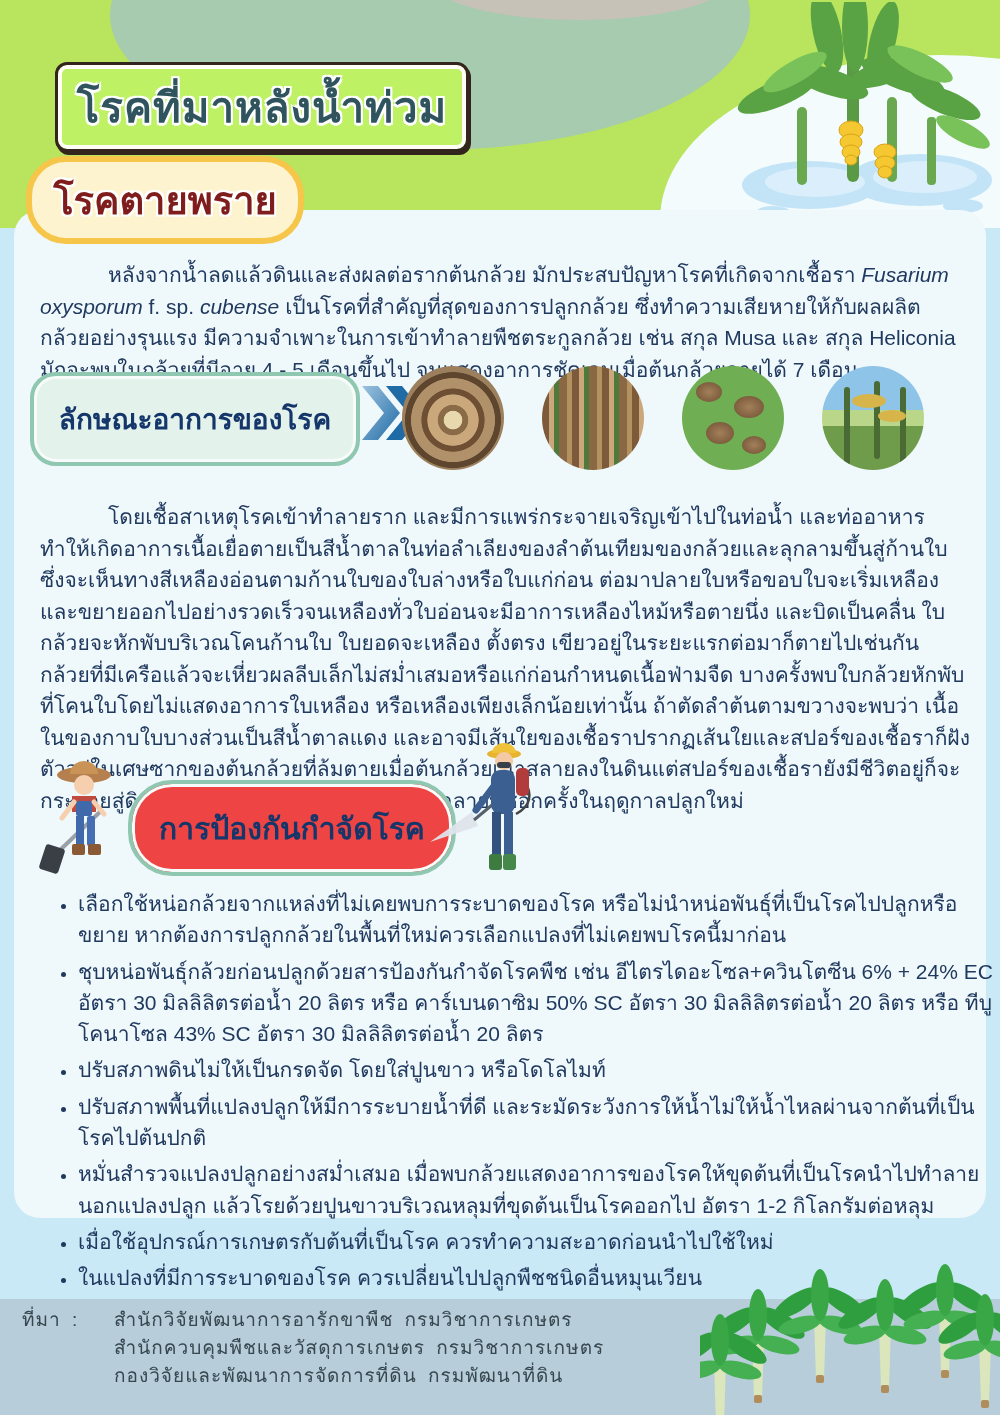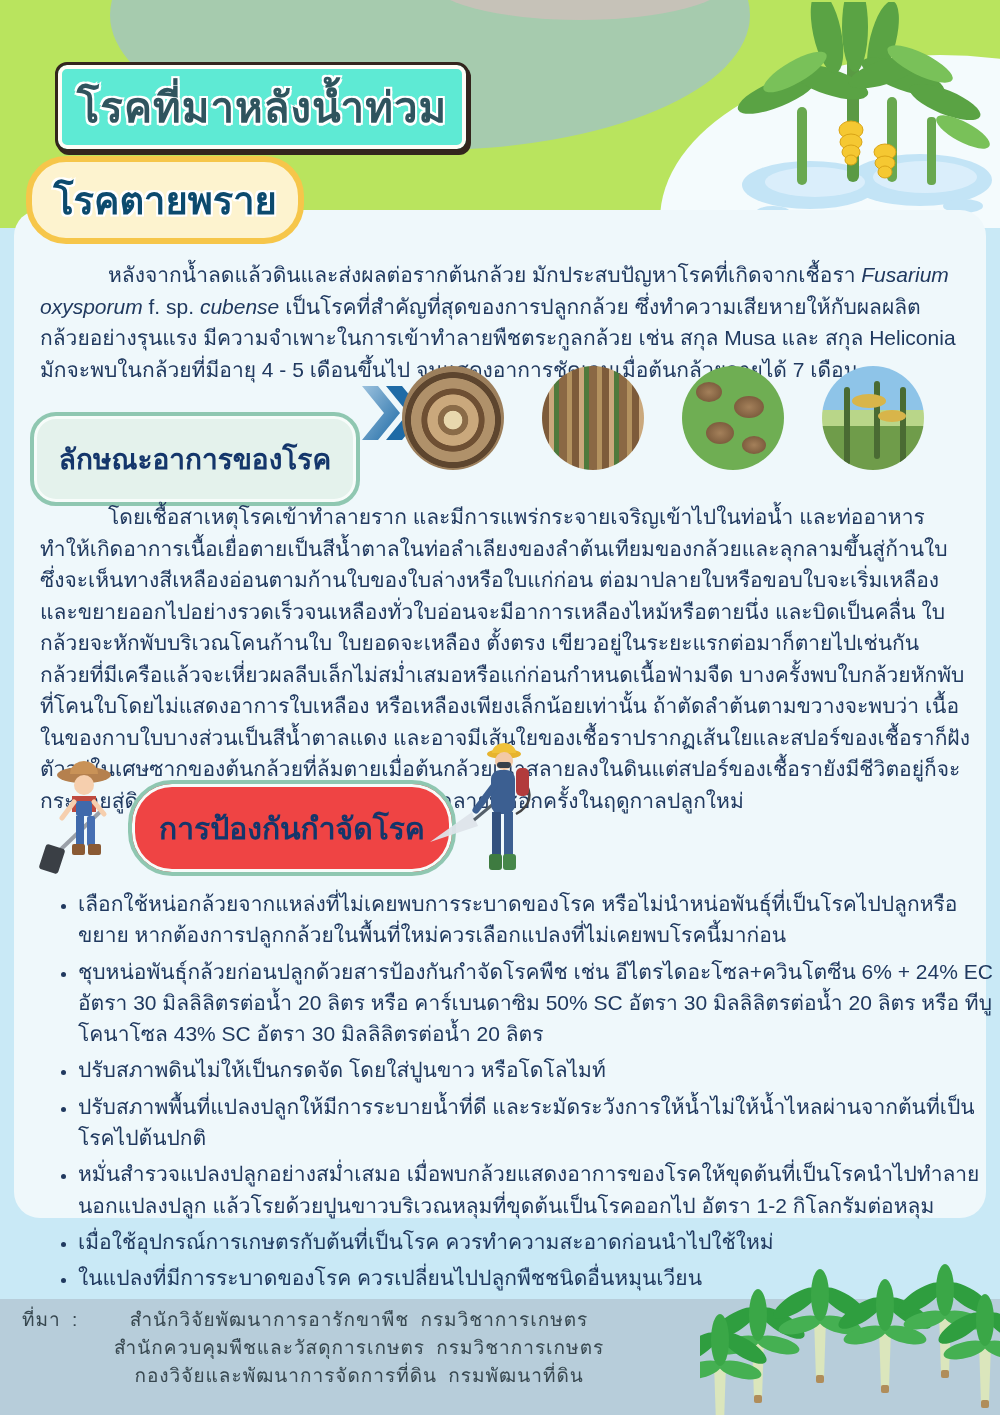--- a/index.html
+++ b/index.html
@@ -5,42 +5,42 @@
   html,body{margin:0;padding:0;}
   body{font-family:"Liberation Sans","DejaVu Sans",sans-serif;}
   #poster{position:relative;width:1000px;height:1415px;background:#c9e9f6;overflow:hidden;}
 
   
   .header-band{position:absolute;left:0;top:0;width:1000px;height:228px;background:#b9e45e;overflow:hidden;}
   .sage-blob{position:absolute;left:110px;top:-120px;width:640px;height:270px;background:#a6cbae;border-radius:50%;}
   .sage-inner{position:absolute;left:430px;top:-60px;width:300px;height:80px;background:#c6c2b8;border-radius:50%;}
   .white-wave{position:absolute;left:660px;top:55px;width:560px;height:330px;background:#f4fbfd;border-radius:50%;}
 
-  .title-box{position:absolute;left:55px;top:62px;width:408px;height:84px;background:#5eead4;
+  .title-box{position:absolute;left:55px;top:62px;width:408px;height:84px;background:#bef264;
     border:3px solid #33251d;border-radius:12px;box-shadow:inset 0 0 0 4px #fffdf6,2px 3px 0 #33251d;
     display:flex;align-items:center;justify-content:center;}
   .title-box span{font-size:42px;font-weight:bold;color:#2f545e;letter-spacing:1px;
     text-shadow:-2px -2px 0 #fff,2px -2px 0 #fff,-2px 2px 0 #fff,2px 2px 0 #fff,0 3px 0 #fff;}
 
   .yellow-badge{position:absolute;left:26px;top:156px;width:266px;height:76px;background:#fdf3cf;
     border:6px solid #f6c64a;border-radius:40px;display:flex;align-items:center;justify-content:center;}
-  .yellow-badge span{font-size:38px;font-weight:bold;color:#0c4a6e;
+  .yellow-badge span{font-size:38px;font-weight:bold;color:#7f1d1d;
     text-shadow:-2px -2px 0 #fff,2px -2px 0 #fff,-2px 2px 0 #fff,2px 2px 0 #fff;}
 
   
   .main-panel{position:absolute;left:14px;top:210px;width:972px;height:1008px;background:#eff8fb;border-radius:26px;}
 
   .para{position:absolute;color:#20395f;font-size:21px;line-height:1.5;text-align:left;}
   .intro-para{left:40px;top:238px;width:928px;text-indent:68px;}
   .body-para{left:40px;top:480px;width:930px;text-indent:68px;}
   .ital{font-style:italic;}
 
   .mint-badge{position:absolute;background:#e4f2ec;border:4px solid #8fc7b1;border-radius:26px;
     display:flex;align-items:center;justify-content:center;box-shadow:inset 0 0 0 3px #f7fcfa;}
-  .symptoms-badge{left:30px;top:372px;width:322px;height:86px;margin-top:40px;}
+  .symptoms-badge{left:30px;top:372px;width:322px;height:86px;}
   .symptoms-badge span{font-size:28px;font-weight:bold;color:#14366b;}
   .prevention-badge{left:128px;top:780px;width:320px;height:88px;border-radius:44px;background:#ef4444;}
   .prevention-badge span{font-size:30px;font-weight:bold;color:#14366b;}
 
   .chevron{position:absolute;left:360px;top:384px;}
 
   .photo{position:absolute;top:366px;width:102px;height:104px;border-radius:50%;overflow:hidden;}
   .photo1{left:402px;background:
     radial-gradient(circle at 50% 52%, #e8d8ae 0 12%, #8a6b48 13% 20%, #caa87c 21% 34%, #6e4f33 35% 42%, #b0916a 43% 56%, #5d452e 57% 64%, #9c7f5c 65% 82%, #71563a 83% 100%);}
   .photo2{left:542px;background:repeating-linear-gradient(90deg,#7d5b3a 0 7px,#caa87c 7px 12px,#4f7a3c 12px 17px,#8a6844 17px 25px,#b3925f 25px 30px);}
@@ -52,21 +52,21 @@
 
   
   .bullet-list{position:absolute;left:40px;top:888px;width:930px;margin:0;padding:0 0 0 38px;color:#20395f;font-size:21px;line-height:1.49;}
   .bullet-list li{margin-bottom:5px;}
   .bullet-list li::marker{color:#20395f;font-size:18px;}
 
   
   .footer-band{position:absolute;left:0;top:1299px;width:1000px;height:116px;background:#b7cdda;}
   .footer-src{position:absolute;left:22px;top:1306px;display:flex;color:#37474f;font-size:19px;line-height:1.47;letter-spacing:1px;word-spacing:5px;}
   .footer-label{width:92px;flex:none;}
-  .footer-lines div{white-space:nowrap;text-align:center;}
+  .footer-lines div{white-space:nowrap;}
 
   .illus{position:absolute;}
 </style>
 </head>
 <body>
 
 <div id="poster">
 
   <div class="header-band">
     <div class="sage-blob"></div>

